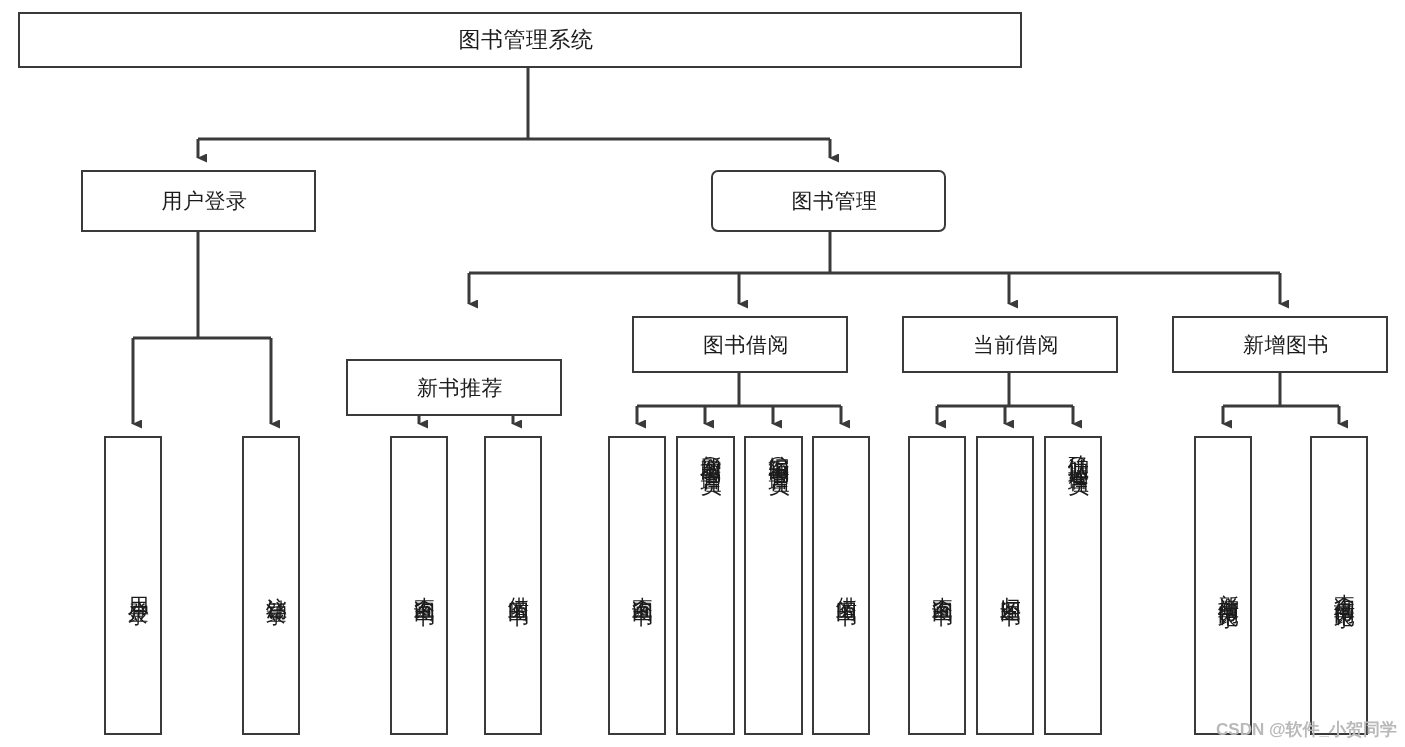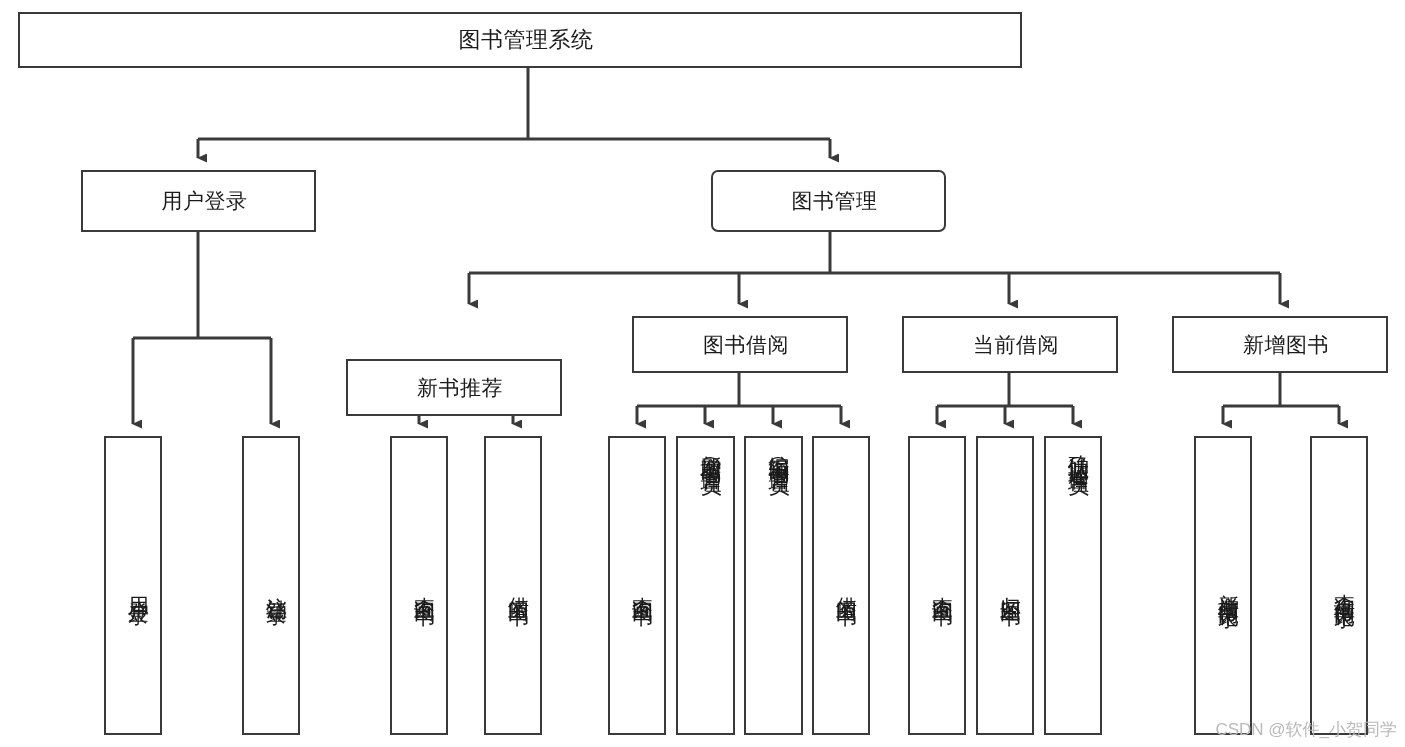--- a/index.html
+++ b/index.html
@@ -60,20 +60,21 @@
   }
   .watermark {
     position: absolute;
     right: 8px;
     bottom: 6px;
     font-size: 17px;
     color: #b9b9b9;
     font-family: "Liberation Sans", "DejaVu Sans", sans-serif;
     white-space: nowrap;
     pointer-events: none;
+    font-weight: bold;
   }
 </style>
 </head>
 <body>
 
 <div id="diagram-root">
 
   <svg class="diagram-canvas" viewBox="0 0 1405 747" xmlns="http://www.w3.org/2000/svg">
     <defs>
       <marker id="arrowhead" markerWidth="9" markerHeight="10" refX="4.5" refY="9" orient="auto" markerUnits="userSpaceOnUse">

